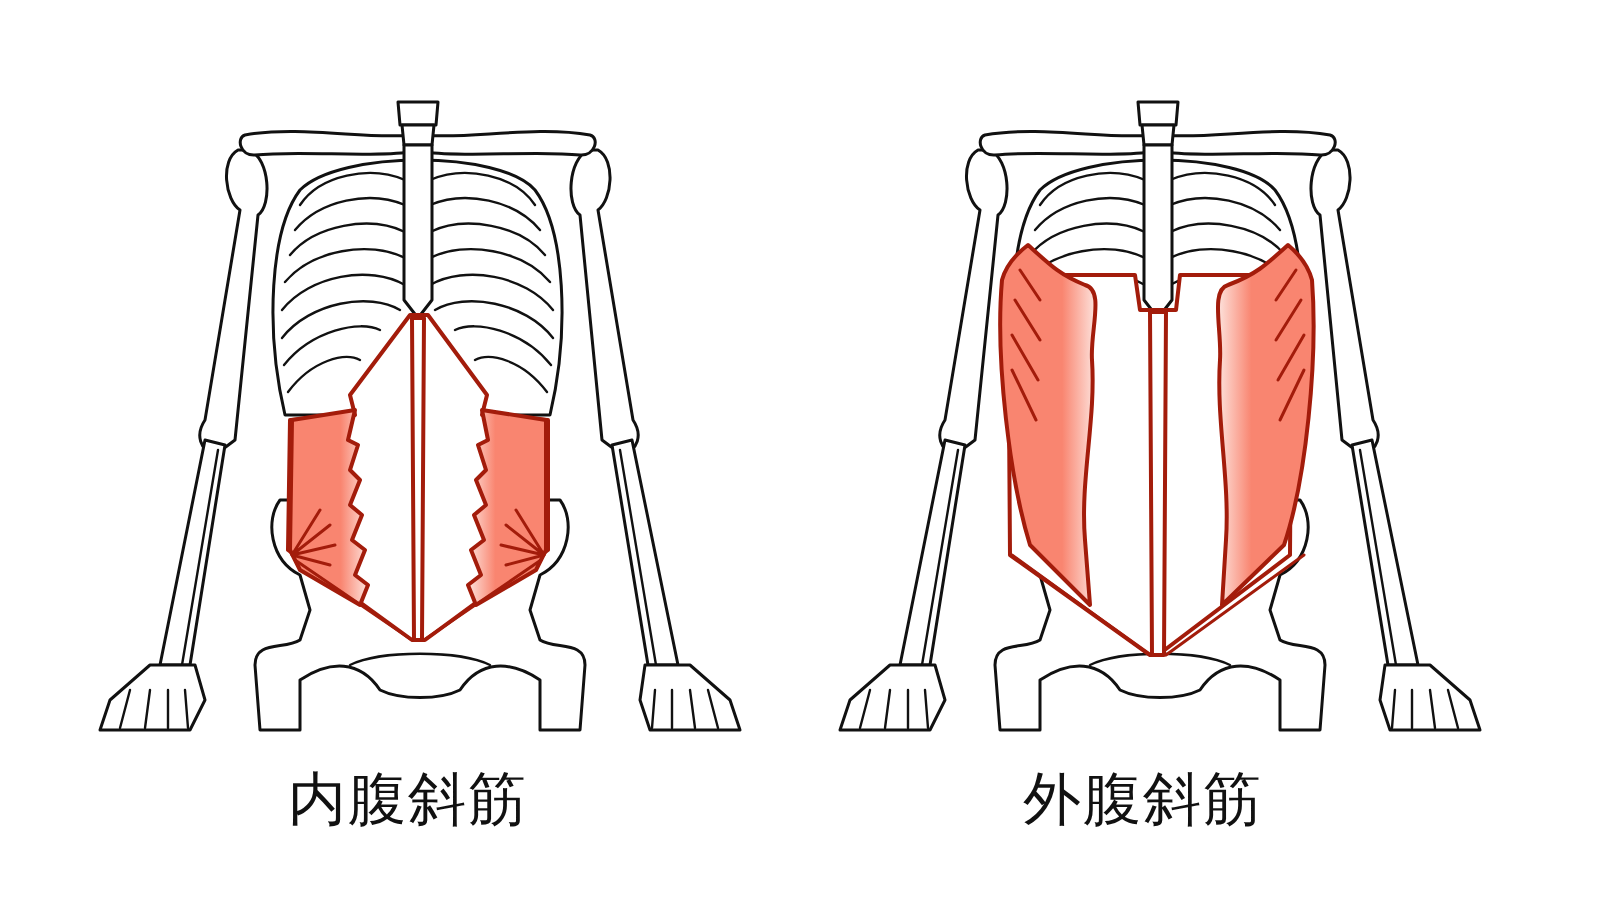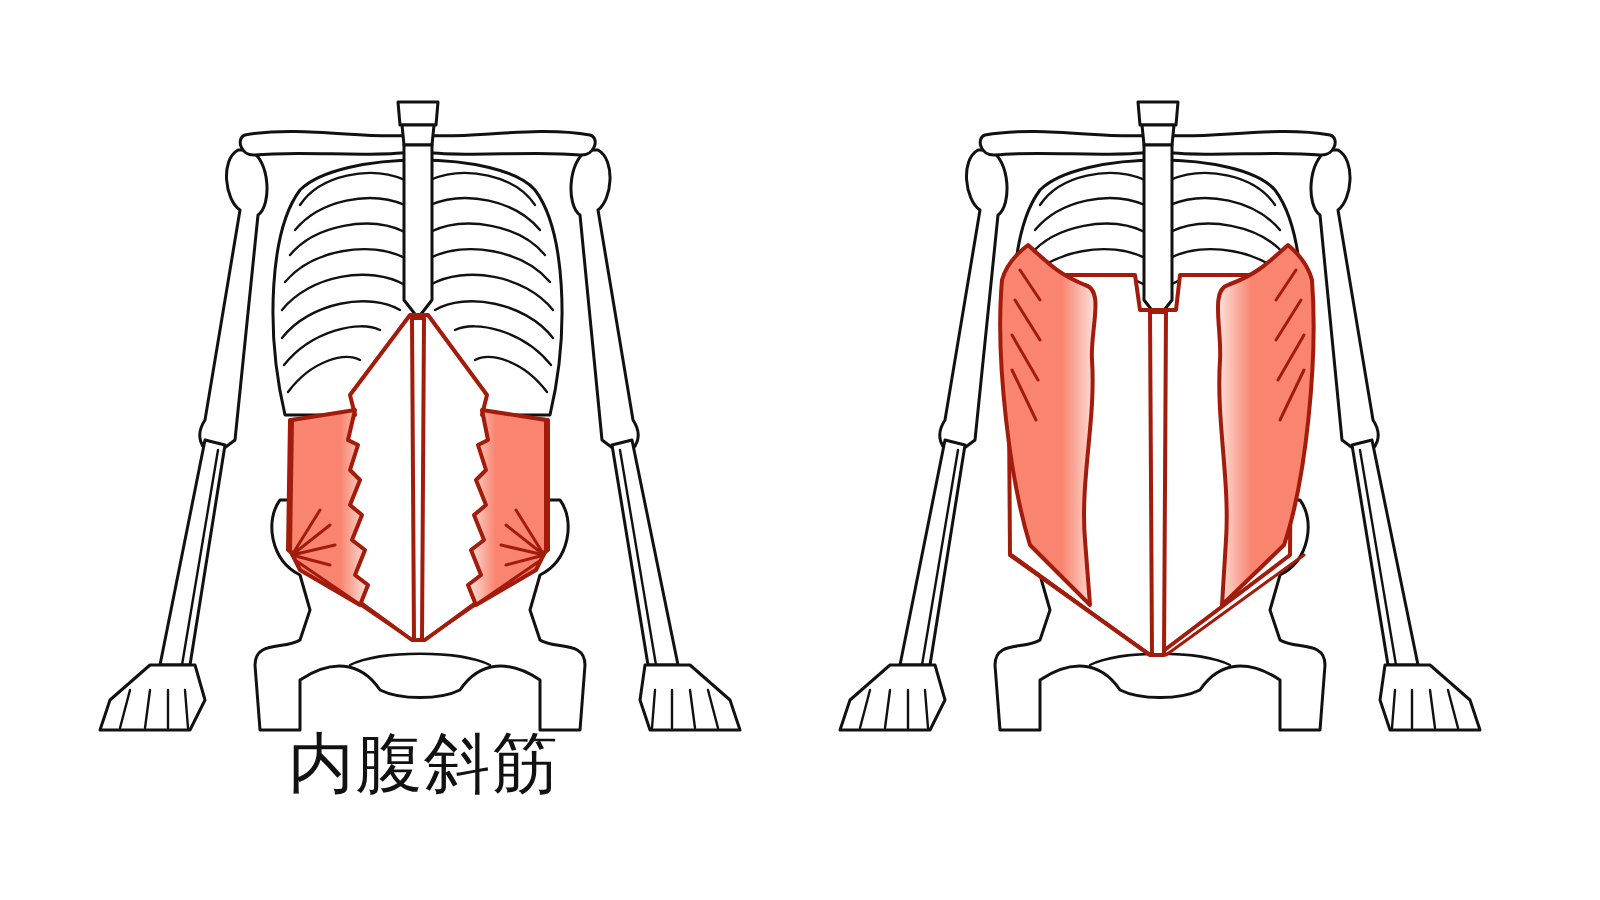--- a/index.html
+++ b/index.html
@@ -1,21 +1,21 @@
 <!DOCTYPE html>
 <html><head>
 <meta charset="utf-8">
 <style>
   html,body{margin:0;padding:0;background:#ffffff;}
   body{width:1600px;height:900px;position:relative;overflow:hidden;font-family:"DejaVu Sans","Liberation Sans",sans-serif;}
   .panel{position:absolute;top:0;width:800px;height:900px;}
   .panel.left{left:0;}
   .panel.right{left:740px;}
   .fig{position:absolute;left:0;top:0;width:800px;height:760px;}
-  .caption{position:absolute;top:719px;font-size:66px;color:#111;letter-spacing:2px;white-space:nowrap;}
+  .caption{position:absolute;top:761px;font-size:58px;color:#111;letter-spacing:2px;white-space:nowrap;}
   .left .caption{left:288px;}
   .right .caption{left:283px;}
   svg .bone{fill:#fff;stroke:#111;stroke-width:3;stroke-linejoin:round;stroke-linecap:round;}
   svg .thin{fill:none;stroke:#111;stroke-width:2.4;stroke-linecap:round;}
   svg .musc{stroke:#a31c0b;stroke-width:4;stroke-linejoin:round;}
   svg .mline{fill:none;stroke:#a31c0b;stroke-width:3;stroke-linecap:round;}
   svg .sheath{fill:#fff;stroke:#a31c0b;stroke-width:4;stroke-linejoin:round;}
 </style>
 </head>
 <body>
@@ -105,13 +105,14 @@
     <use href="#skeleton"></use>
     <path class="sheath" d="M268 275 L395 275 L400 310 L436 310 L440 275 L552 275 L550 555 L418 655 L410 655 L270 555 Z"></path>
     <path class="musc" fill="url(#gradL)" d="M288 245 C310 265 320 275 345 285 C365 290 350 330 352 360 C356 420 340 480 345 540 L350 605 L290 545 C270 480 255 360 262 280 C266 265 275 255 288 245 Z"></path>
     <path class="musc" fill="url(#gradR)" d="M548 245 C526 265 515 275 488 285 C470 290 482 330 480 360 C476 420 490 480 486 540 L482 605 L544 545 C566 480 578 360 572 280 C568 265 560 255 548 245 Z"></path>
     <path class="mline" d="M280 270 L300 300 M275 300 L300 340 M272 335 L298 380 M272 370 L296 420"></path>
     <path class="mline" d="M556 270 L536 300 M561 300 L536 340 M564 335 L538 380 M564 370 L540 420"></path>
 
     <path class="sheath" d="M410 312 L426 312 L424 655 L412 655 Z"></path>
     <path class="mline" d="M272 555 L410 655 M564 555 L426 655"></path>
   </svg>
+  <div class="caption">外腹斜筋</div>
 </div>
 
 </body></html>

